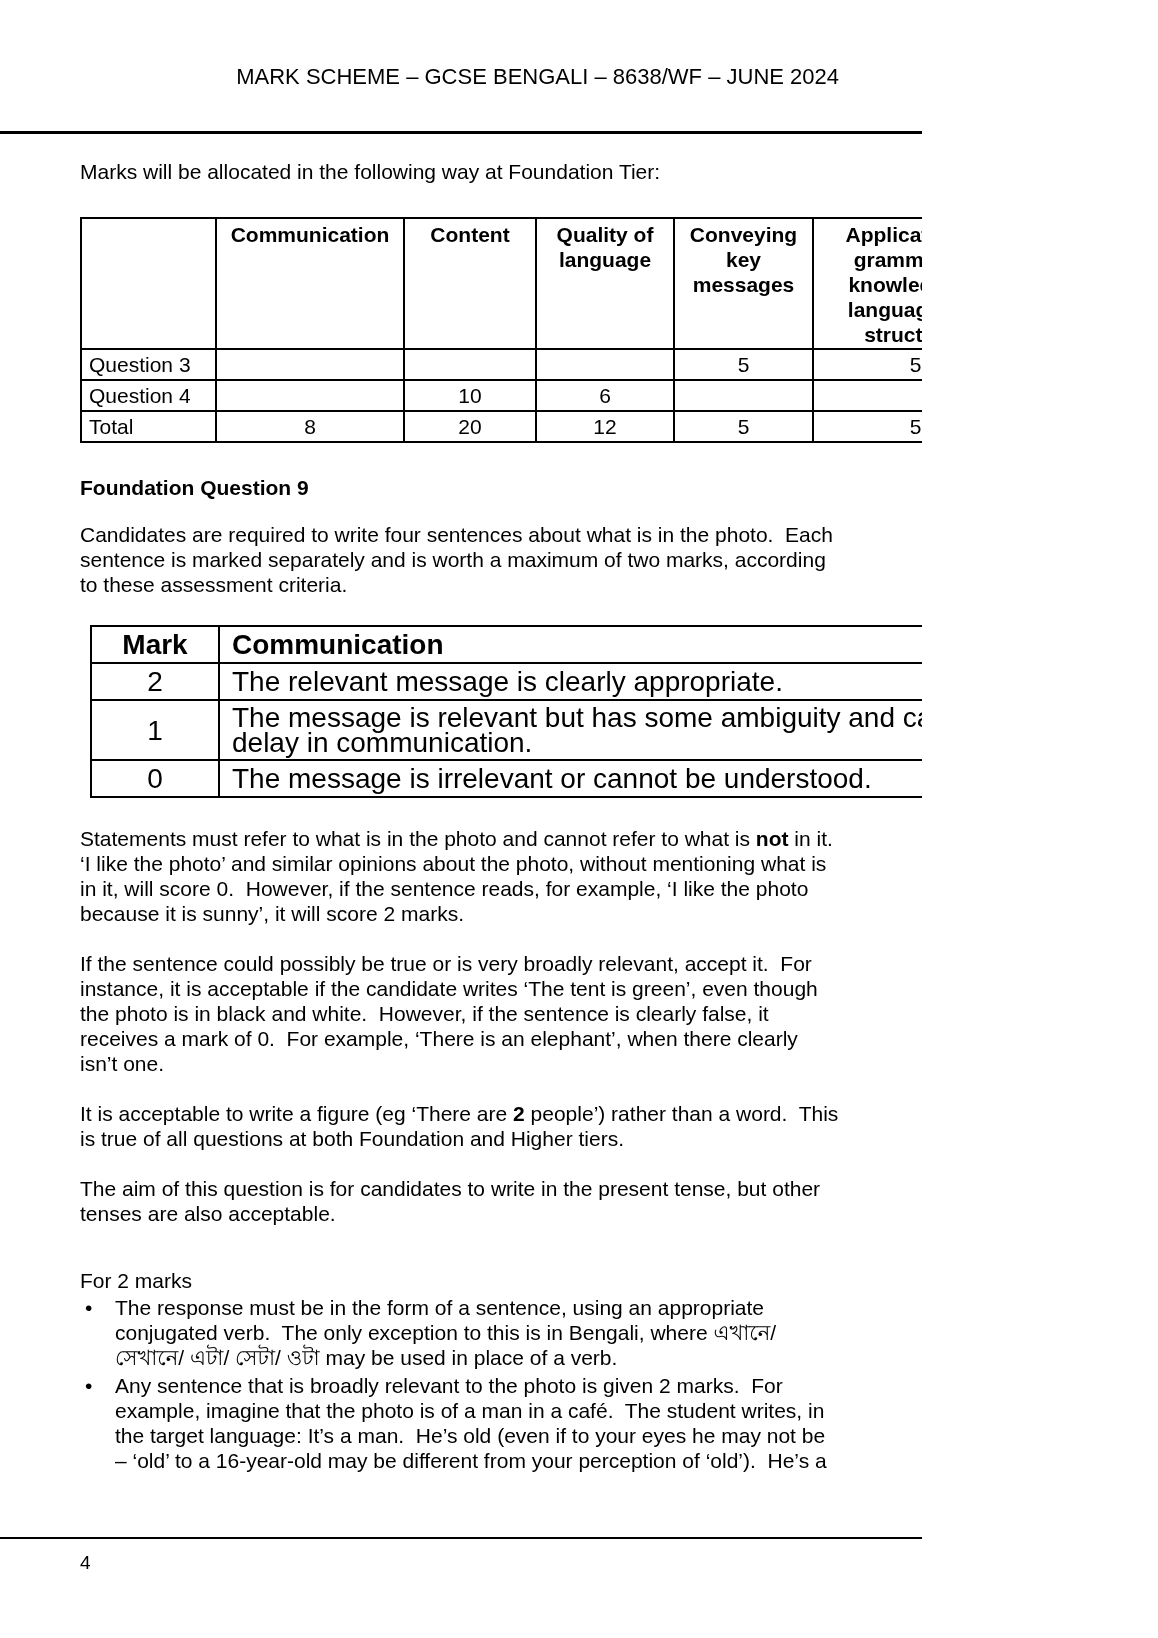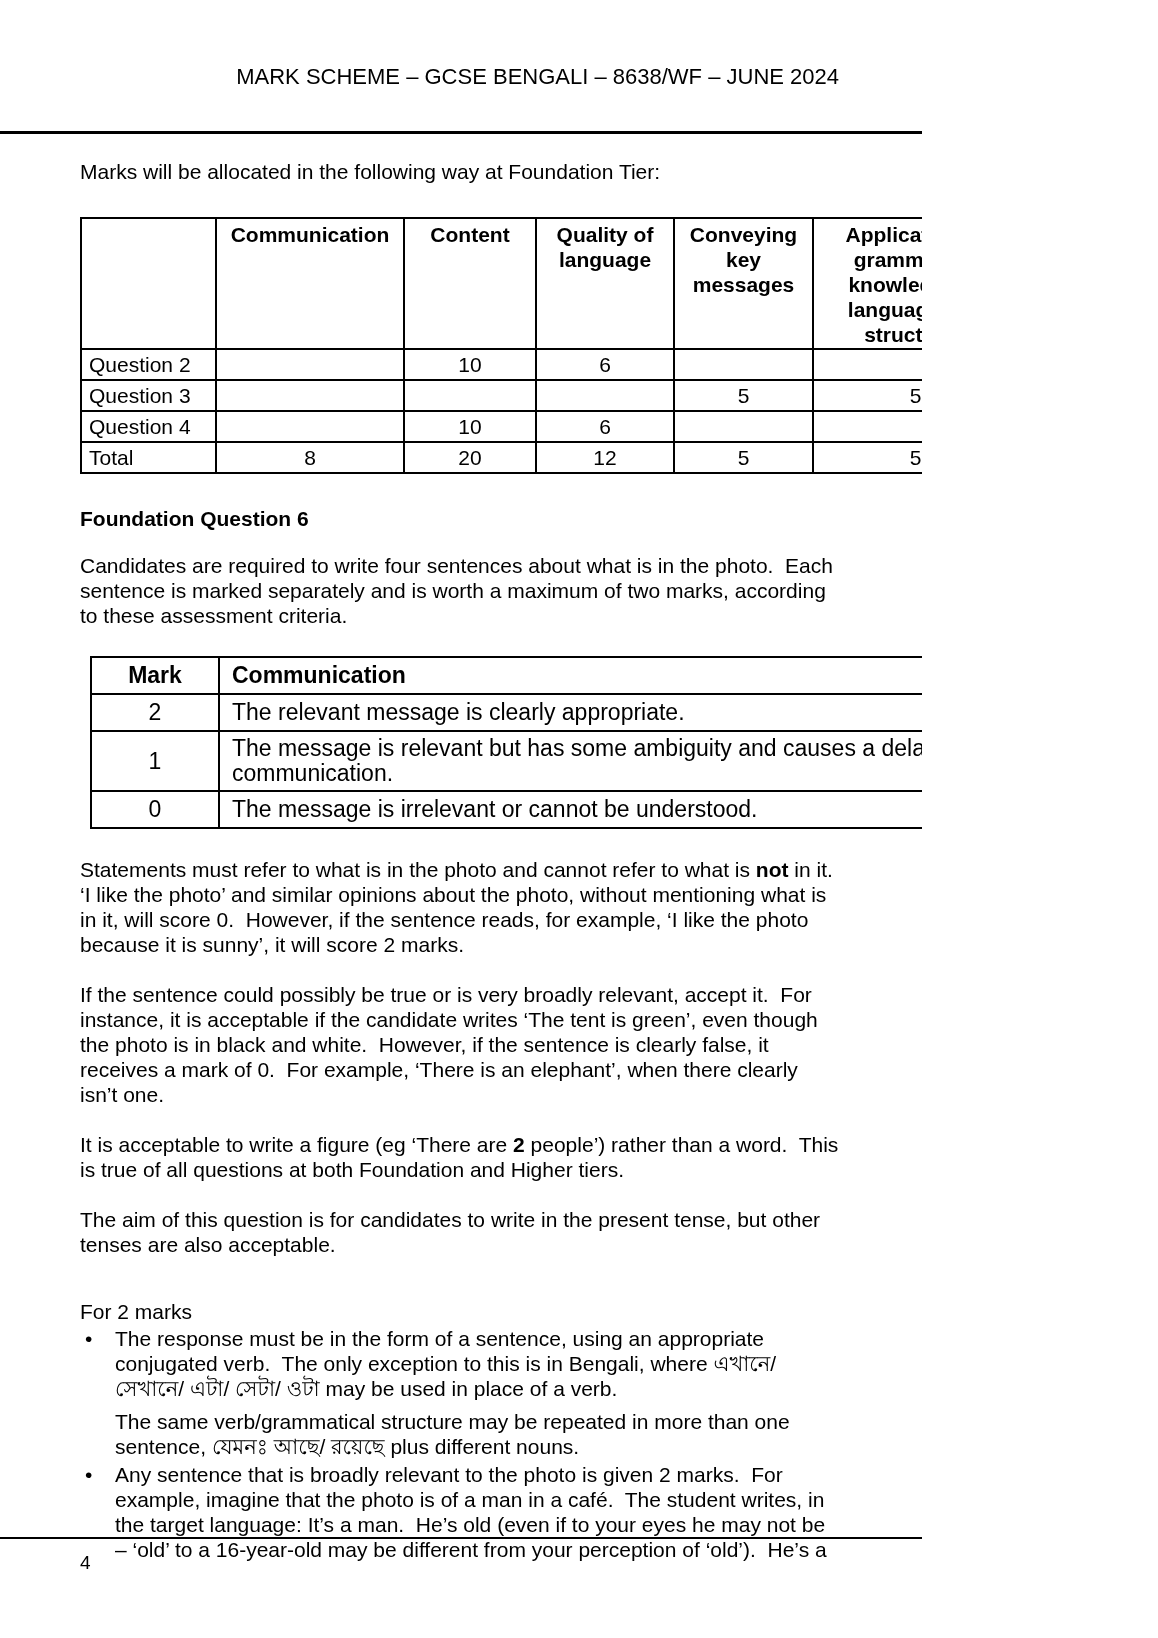--- a/index.html
+++ b/index.html
@@ -57,21 +57,21 @@
   table.marks {
     margin-top:28px;
     margin-left:10px;
     border-collapse:collapse;
     table-layout:fixed;
     width:985px;
   }
   table.marks th, table.marks td {
     border:2px solid #000;
     padding:4px 6px;
-    font-size:23px;
+    font-size:28px;
     line-height:25px;
     height:27px;
   }
   table.marks th { font-weight:bold; text-align:left; }
   table.marks th.markcol, table.marks td.markcol { text-align:center; }
   table.marks th.commcol, table.marks td.commcol { padding-left:12px; }
 
   .for-marks { margin-top:42px; }
   .bullet { display:flex; margin-top:2px; }
   .bullet .dot { width:30px; flex:0 0 30px; padding-left:5px; }
@@ -115,29 +115,20 @@
           <tr>
         <th></th>
         <th>Communication</th>
         <th>Content</th>
         <th>Quality of language</th>
         <th>Conveying key messages</th>
         <th>Application of grammatical knowledge of language and structures</th>
         <th>Total</th>
       </tr>
       <tr>
-        <td class="rowlabel">Question 2</td>
-        <td></td>
-        <td>10</td>
-        <td>6</td>
-        <td></td>
-        <td></td>
-        <td>16</td>
-      </tr>
-      <tr>
         <td class="rowlabel">Question 3</td>
         <td></td>
         <td></td>
         <td></td>
         <td>5</td>
         <td>5</td>
         <td>10</td>
       </tr>
       <tr>
         <td class="rowlabel">Question 4</td>
@@ -153,21 +144,21 @@
         <td>8</td>
         <td>20</td>
         <td>12</td>
         <td>5</td>
         <td>5</td>
         <td>50</td>
       </tr>
     </tbody>
       </table>
 
-    <p class="para section-heading" style="margin-top:32px;">Foundation Question 6</p>
+    <p class="para section-heading" style="margin-top:32px;">Foundation Question 9</p>
 
 
     <p class="para" style="margin-top:22px;">Candidates are required to write four sentences about what is in the photo.  Each sentence is marked separately and is worth a maximum of two marks, according to these assessment criteria.</p>
 
     <table class="marks">
       <colgroup>
           <col style="width:128px">
           <col style="width:857px">
         </colgroup>
       <tbody>
@@ -197,21 +188,20 @@
     <p class="para"><span>It is acceptable to write a figure (eg ‘There are </span><b>2</b><span> people’) rather than a word.  This is true of all questions at both Foundation and Higher tiers.</span></p>
 
     <p class="para">The aim of this question is for candidates to write in the present tense, but other tenses are also acceptable.</p>
 
     <p class="para for-marks">For 2 marks</p>
 
     <div class="bullet">
       <span class="dot">•</span>
       <div class="btext">
         <p>The response must be in the form of a sentence, using an appropriate conjugated verb.  The only exception to this is in Bengali, where এখানে/ সেখানে/ এটা/ সেটা/ ওটা may be used in place of a verb.</p>
-        <p class="cont">The same verb/grammatical structure may be repeated in more than one sentence, যেমনঃ আছে/ রয়েছে plus different nouns.</p>
       </div>
     </div>
 
     <div class="bullet" style="margin-top:3px;">
       <span class="dot">•</span>
       <div class="btext">
         <p>Any sentence that is broadly relevant to the photo is given 2 marks.  For example, imagine that the photo is of a man in a café.  The student writes, in the target language: It’s a man.  He’s old (even if to your eyes he may not be – ‘old’ to a 16-year-old may be different from your perception of ‘old’).  He’s a</p>
       </div>
     </div>
 

